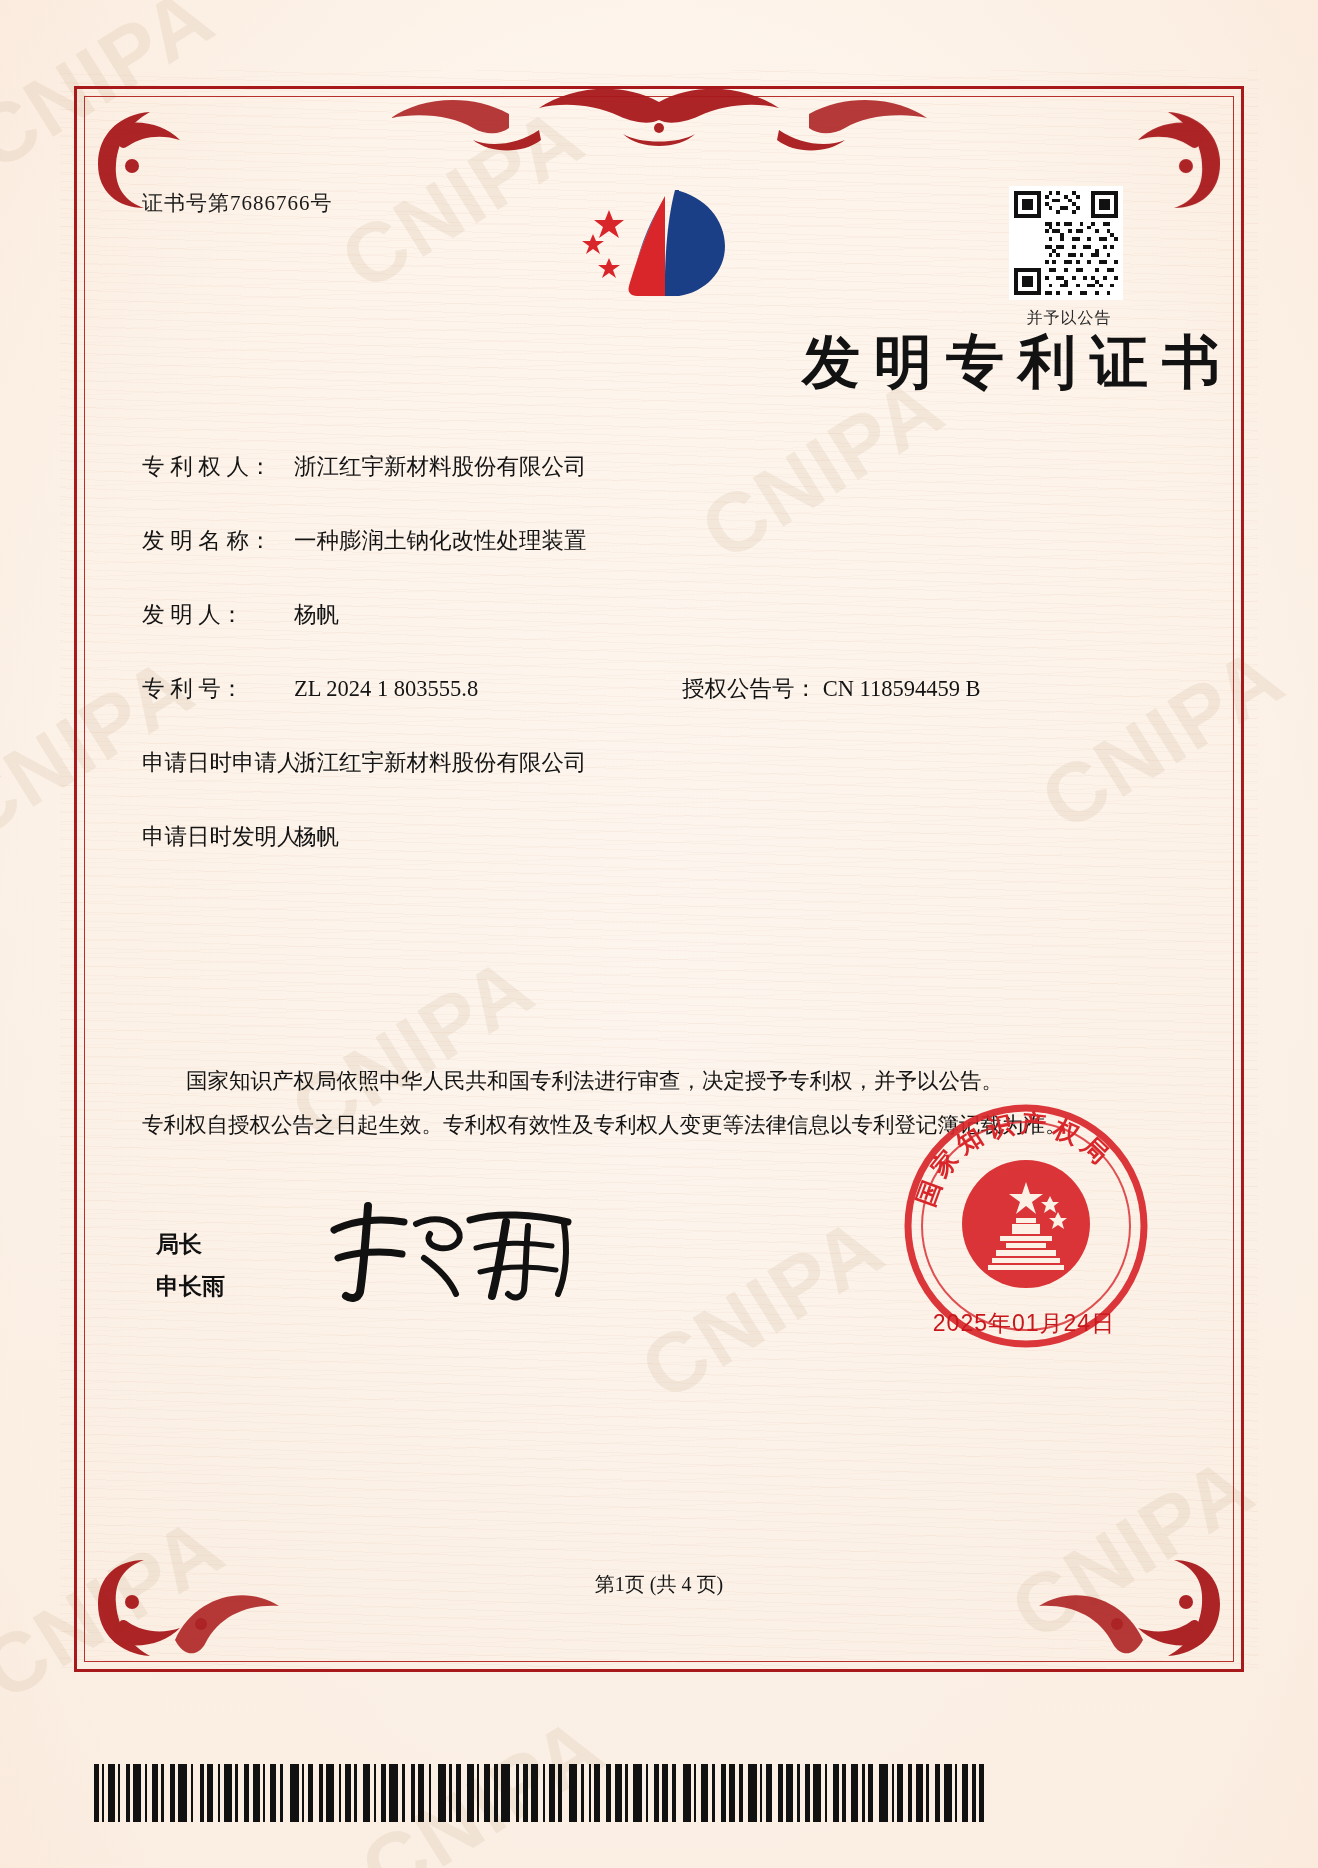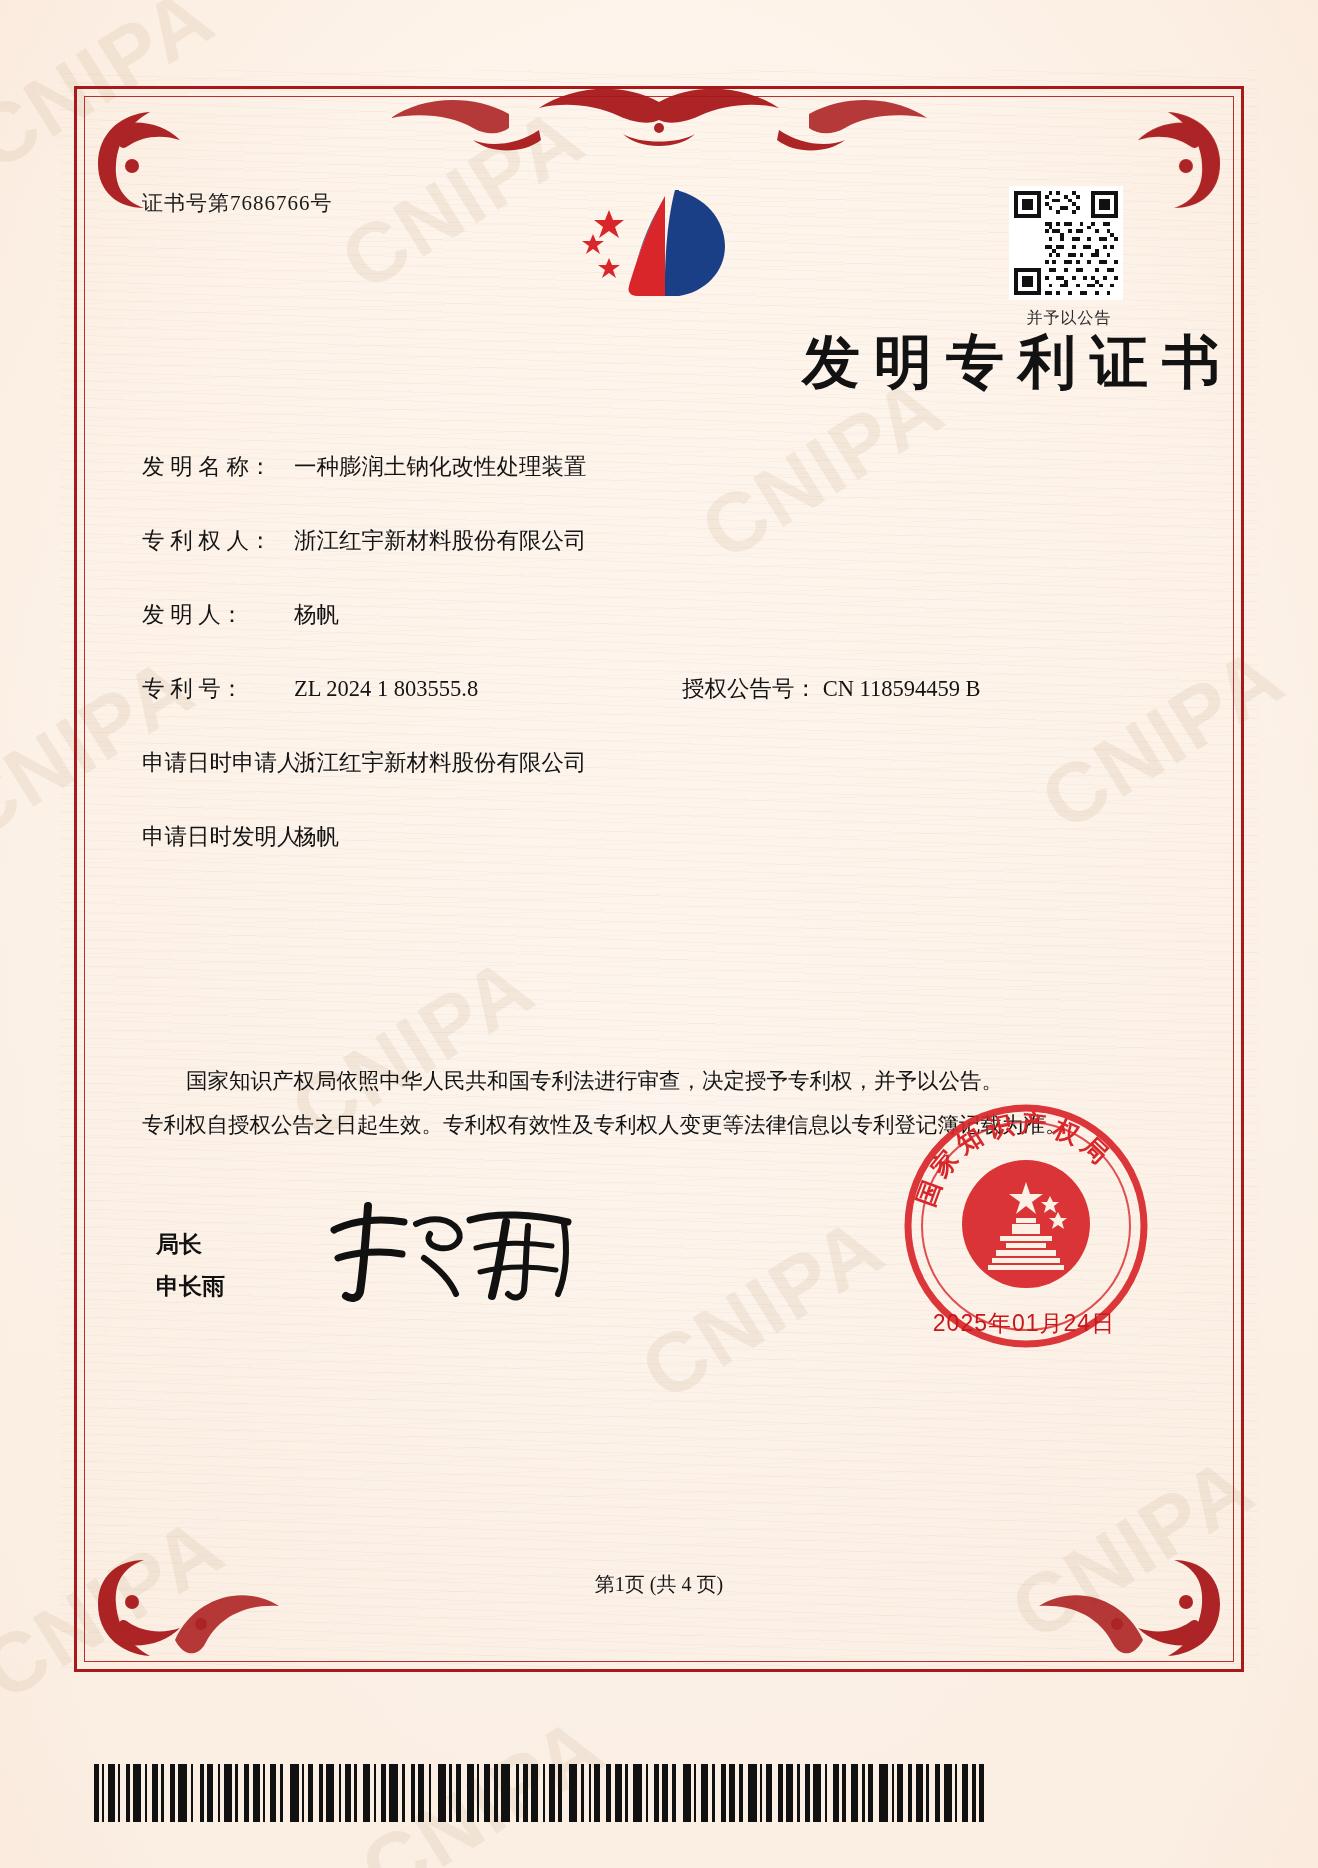--- a/index.html
+++ b/index.html
@@ -414,25 +414,25 @@
         </g>
       </svg>
       <div class="qr-caption">并予以公告</div>
     </div>
 
     <div class="main-title">发明专利证书</div>
 
     <div class="fields">
 
       <div class="row">
+        <span class="lab">专 利 权 人：</span><span class="val">浙江红宇新材料股份有限公司</span>
+      </div>
+
+      <div class="row">
         <span class="lab">发 明 名 称：</span><span class="val">一种膨润土钠化改性处理装置</span>
-      </div>
-
-      <div class="row">
-        <span class="lab">专 利 权 人：</span><span class="val">浙江红宇新材料股份有限公司</span>
       </div>
 
 
       <div class="row">
         <span class="lab">发  明  人：</span><span class="val">杨帆</span>
       </div>
 
       <div class="row">
         <span class="lab">专    利    号：</span><span class="val">ZL 2024 1 803555.8</span>
         <span class="col2">

